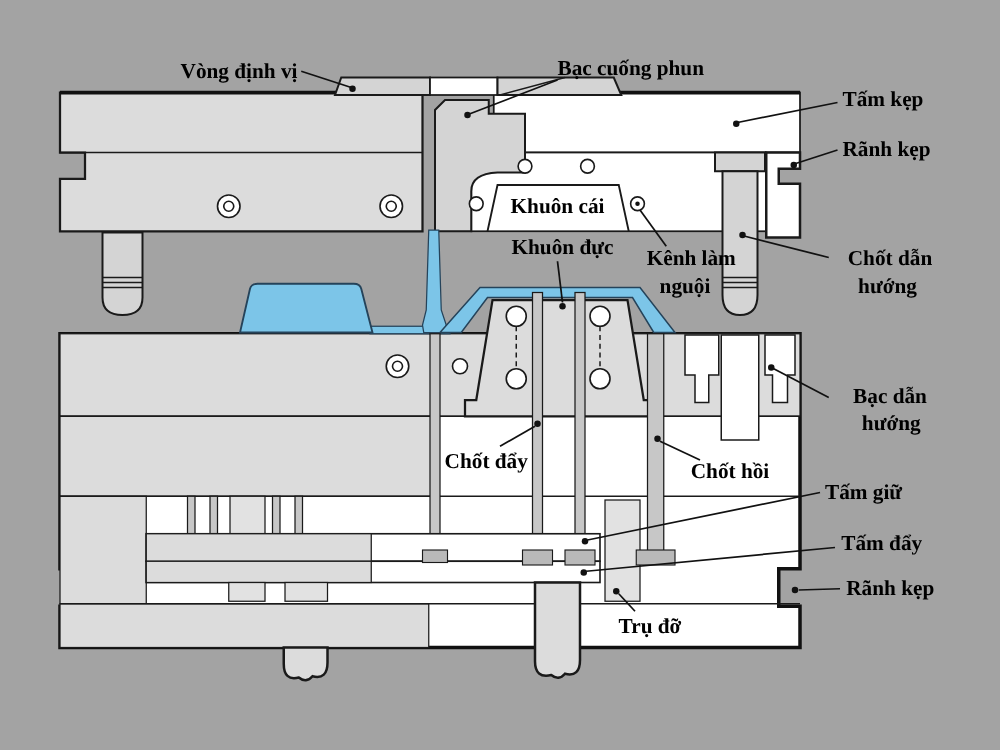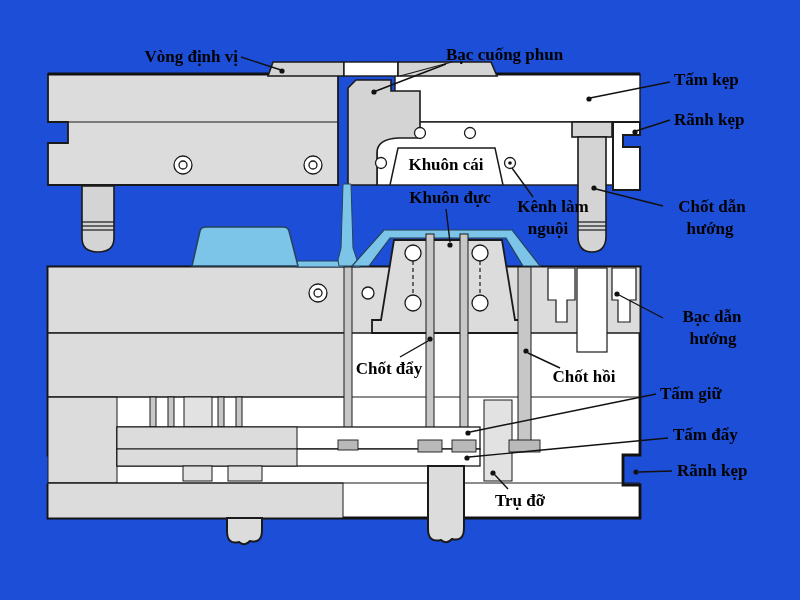--- a/index.html
+++ b/index.html
@@ -1,16 +1,16 @@
 <!DOCTYPE html>
 <html><head>
 <meta charset="utf-8">
 <style>
   html,body{margin:0;padding:0;background:#fff;}
-  .stage{width:800px;height:600px;background:#1d4ed8;position:relative;overflow:hidden;
+  .stage{width:800px;height:600px;background:#a3a3a3;position:relative;overflow:hidden;
          font-family:"Liberation Serif","DejaVu Serif",serif;}
   svg{display:block;}
   .thick{stroke:#111111;stroke-width:2.8;fill:#ffffff;}
   .plate{fill:#dcdcdc;stroke:#1a1a1a;stroke-width:1.8;}
   .plate-nl{fill:#dcdcdc;stroke:#1a1a1a;stroke-width:1;}
   .white{fill:#ffffff;stroke:#1a1a1a;stroke-width:1.4;}
   .pocket{fill:#ffffff;stroke:#1a1a1a;stroke-width:1.2;}
   .pin  {fill:#c7c7c7;stroke:#1a1a1a;stroke-width:1;}
   .pinlite{fill:#e2e2e2;stroke:#1a1a1a;stroke-width:1;}
   .foot {fill:#b9b9b9;stroke:#1a1a1a;stroke-width:0.9;}

